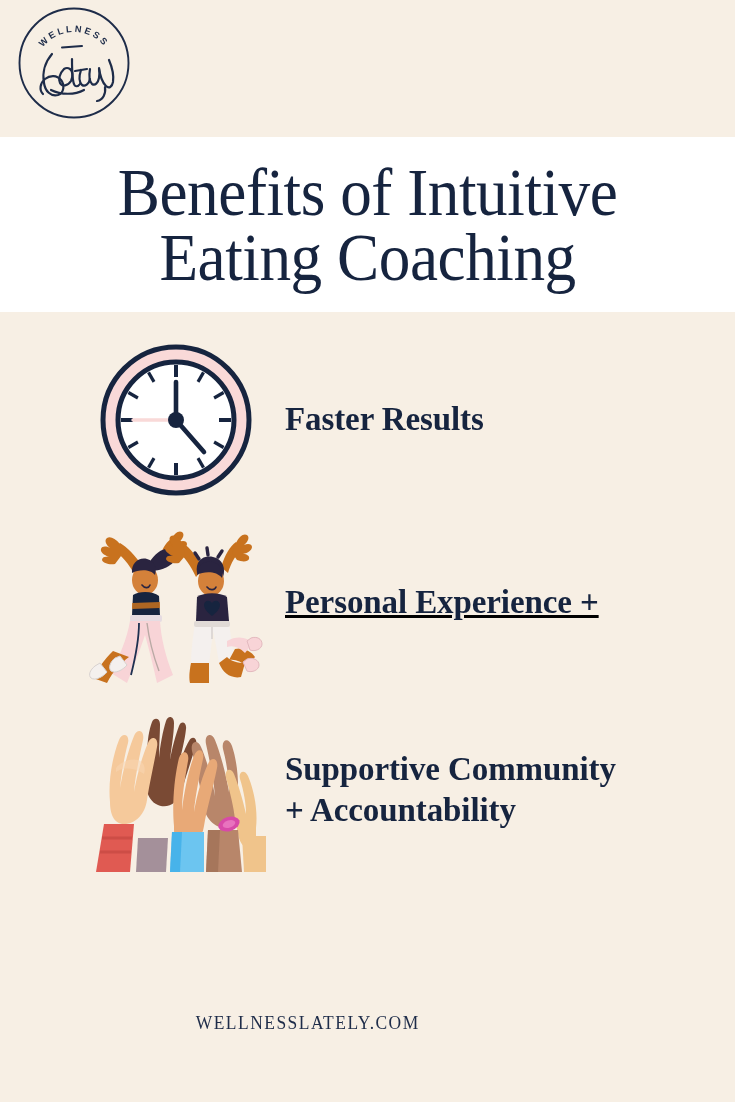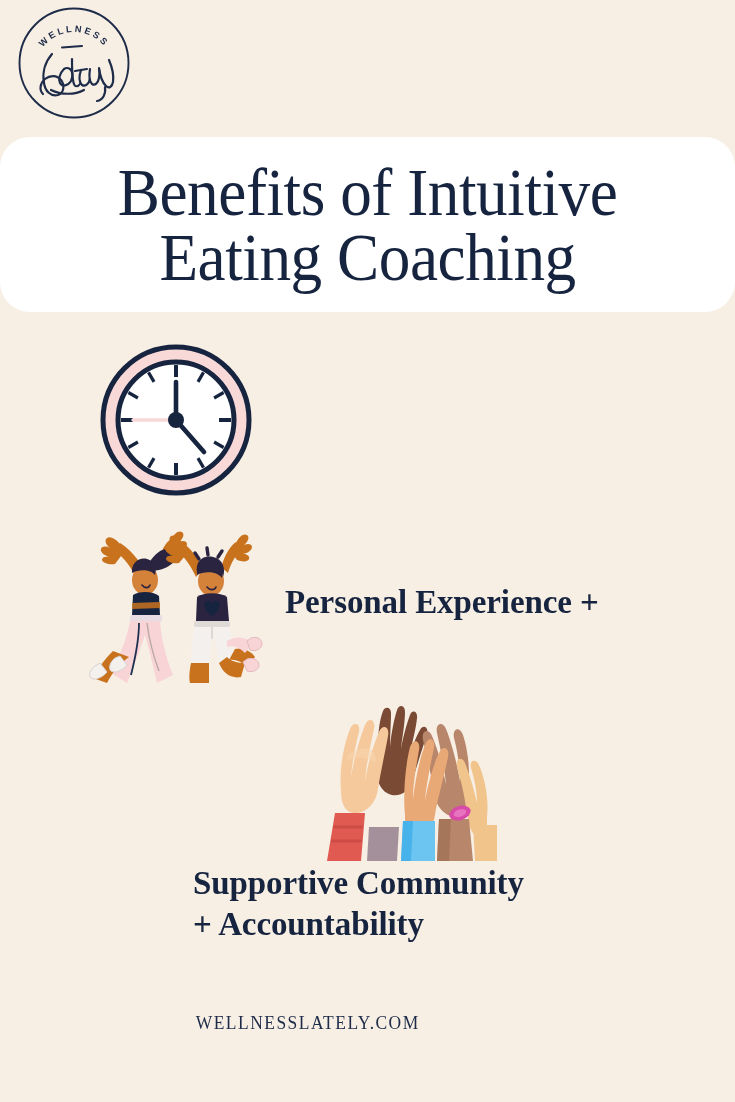--- a/index.html
+++ b/index.html
@@ -38,21 +38,20 @@
   .title-band {
     position: absolute;
     left: 0;
     top: 137px;
     width: 735px;
     height: 175px;
     background: #FFFFFF;
     display: flex;
     align-items: center;
     justify-content: center;
-    border-radius: 30px;
   }
   .title-text {
     font-family: "Liberation Serif", "DejaVu Serif", serif;
     color: #16243F;
     font-size: 68px;
     line-height: 0.95;
     text-align: center;
     letter-spacing: -0.5px;
     transform: scaleX(0.93);
     transform-origin: center center;
@@ -90,22 +89,22 @@
     font-family: "Liberation Serif", "DejaVu Serif", serif;
     font-weight: bold;
     font-size: 33px;
     line-height: 1.25;
     letter-spacing: -0.1px;
     padding-left: 12px;
     padding-right: 30px;
     max-width: 420px;
   }
   .row-1 { height: 180px; }
-  .row-2 { height: 185px; }
-  .row-3 { height: 190px; flex-direction: column; }
+  .row-2 { height: 185px; text-decoration: underline; }
+  .row-3 { height: 190px; }
 
   
   .footer {
     position: absolute;
     left: 0;
     top: 1012px;
     width: 615px;
     text-align: center;
   }
   .footer-url {
@@ -176,20 +175,23 @@
             <line x1="28.4" y1="103.5" x2="37.9" y2="98"></line>
             <line x1="28.4" y1="48.5" x2="37.9" y2="54"></line>
             <line x1="48.5" y1="28.4" x2="54" y2="37.9"></line>
           </g>
           <line x1="33" y1="76" x2="76" y2="76" stroke="#F9D9D8" stroke-width="3.4" stroke-linecap="round"></line>
           <line x1="76" y1="76" x2="76" y2="38" stroke="#16243F" stroke-width="4.6" stroke-linecap="round"></line>
           <line x1="76" y1="76" x2="104" y2="108" stroke="#16243F" stroke-width="4.6" stroke-linecap="round"></line>
           <circle cx="76" cy="76" r="8" fill="#16243F"></circle>
         </svg>
       </div>
+      <div class="benefit-label">
+        <span>Faster Results</span>
+      </div>
     </div>
 
     <div class="benefit-row row-2">
       <div class="benefit-icon">
         <svg width="178" height="160" viewBox="0 0 178 160">
 
           <path d="M56 44 C 48 32 40 24 33 20 L 27 27 C 34 32 42 41 48 52 Z" fill="#C8721E"></path>
           <path d="M33 21 C 28 15 23 13 20 15 C 17 17 19 22 23 25 C 19 23 15 23 14 26 C 13 29 17 32 22 34 C 18 33 15 34 15 37 C 16 40 22 42 28 41 L 34 33 Z" fill="#C8721E"></path>
           <path d="M71 40 C 74 28 78 20 84 16 L 90 23 C 84 28 79 36 76 46 Z" fill="#C8721E"></path>
           <path d="M84 17 C 87 10 92 7 95 9 C 98 11 96 16 92 19 C 96 17 100 18 100 21 C 100 24 96 27 91 28 C 95 28 98 30 97 33 C 96 36 90 36 85 34 L 80 27 Z" fill="#C8721E"></path>

